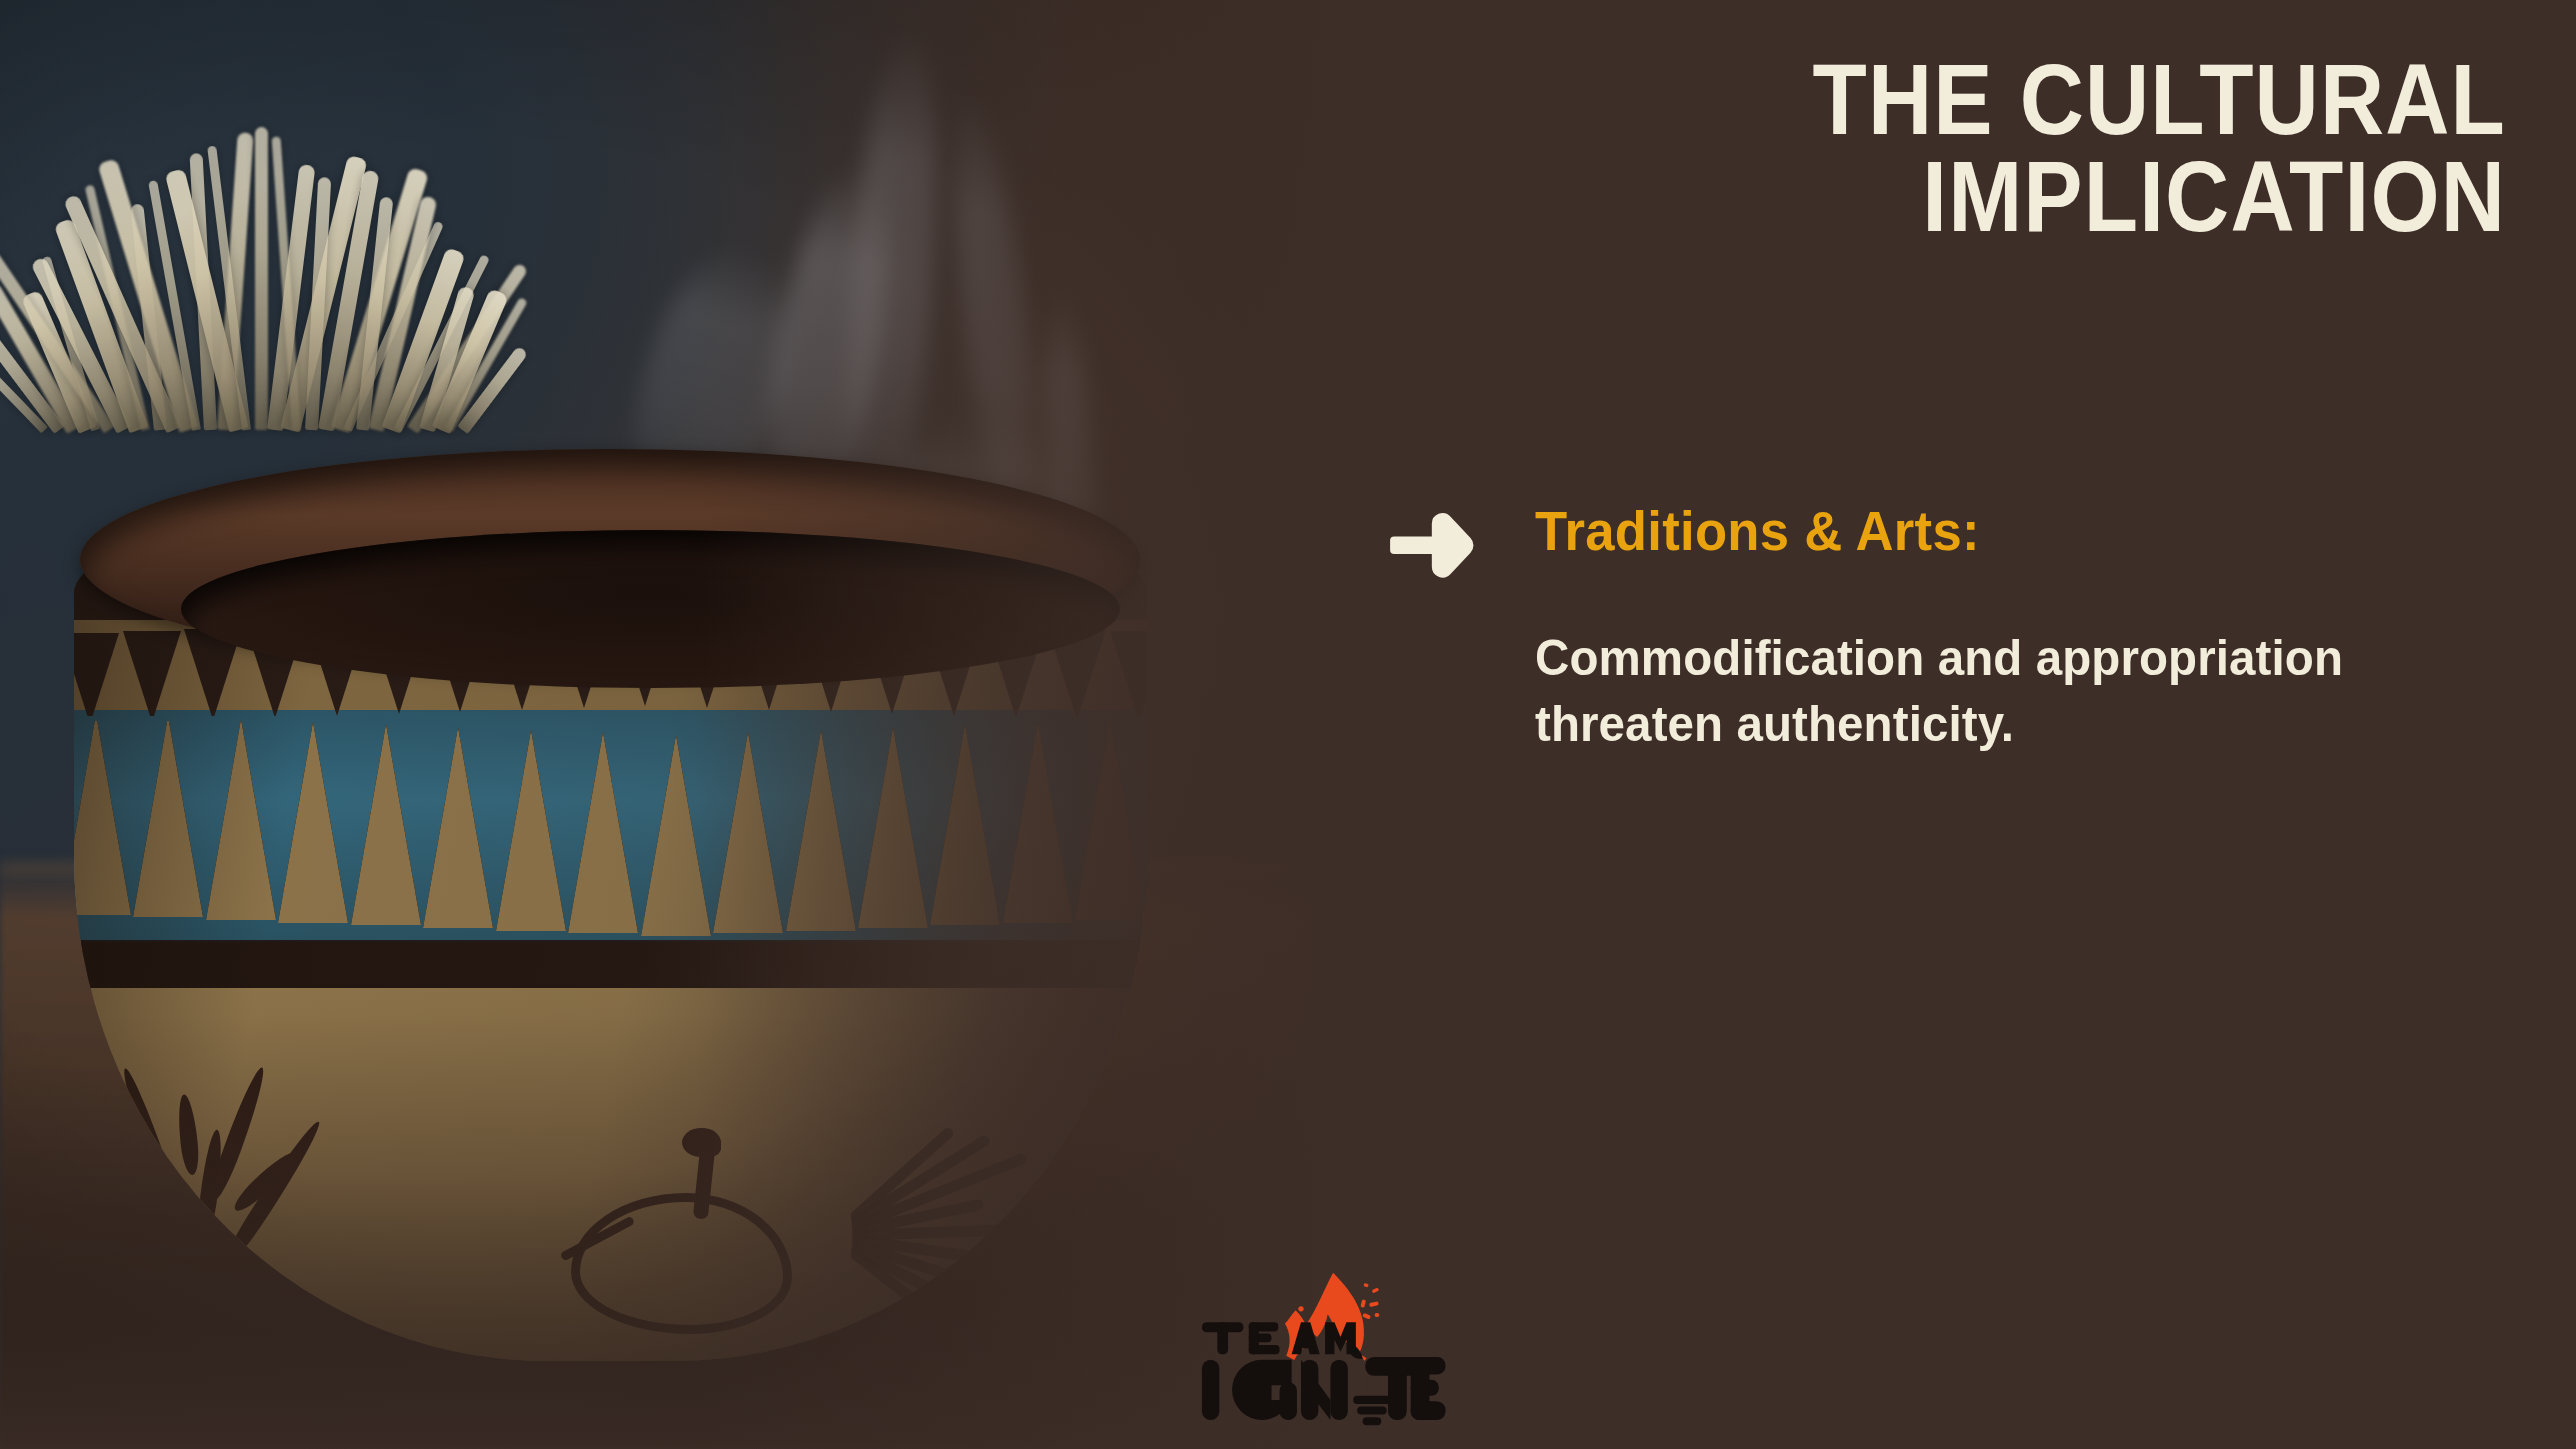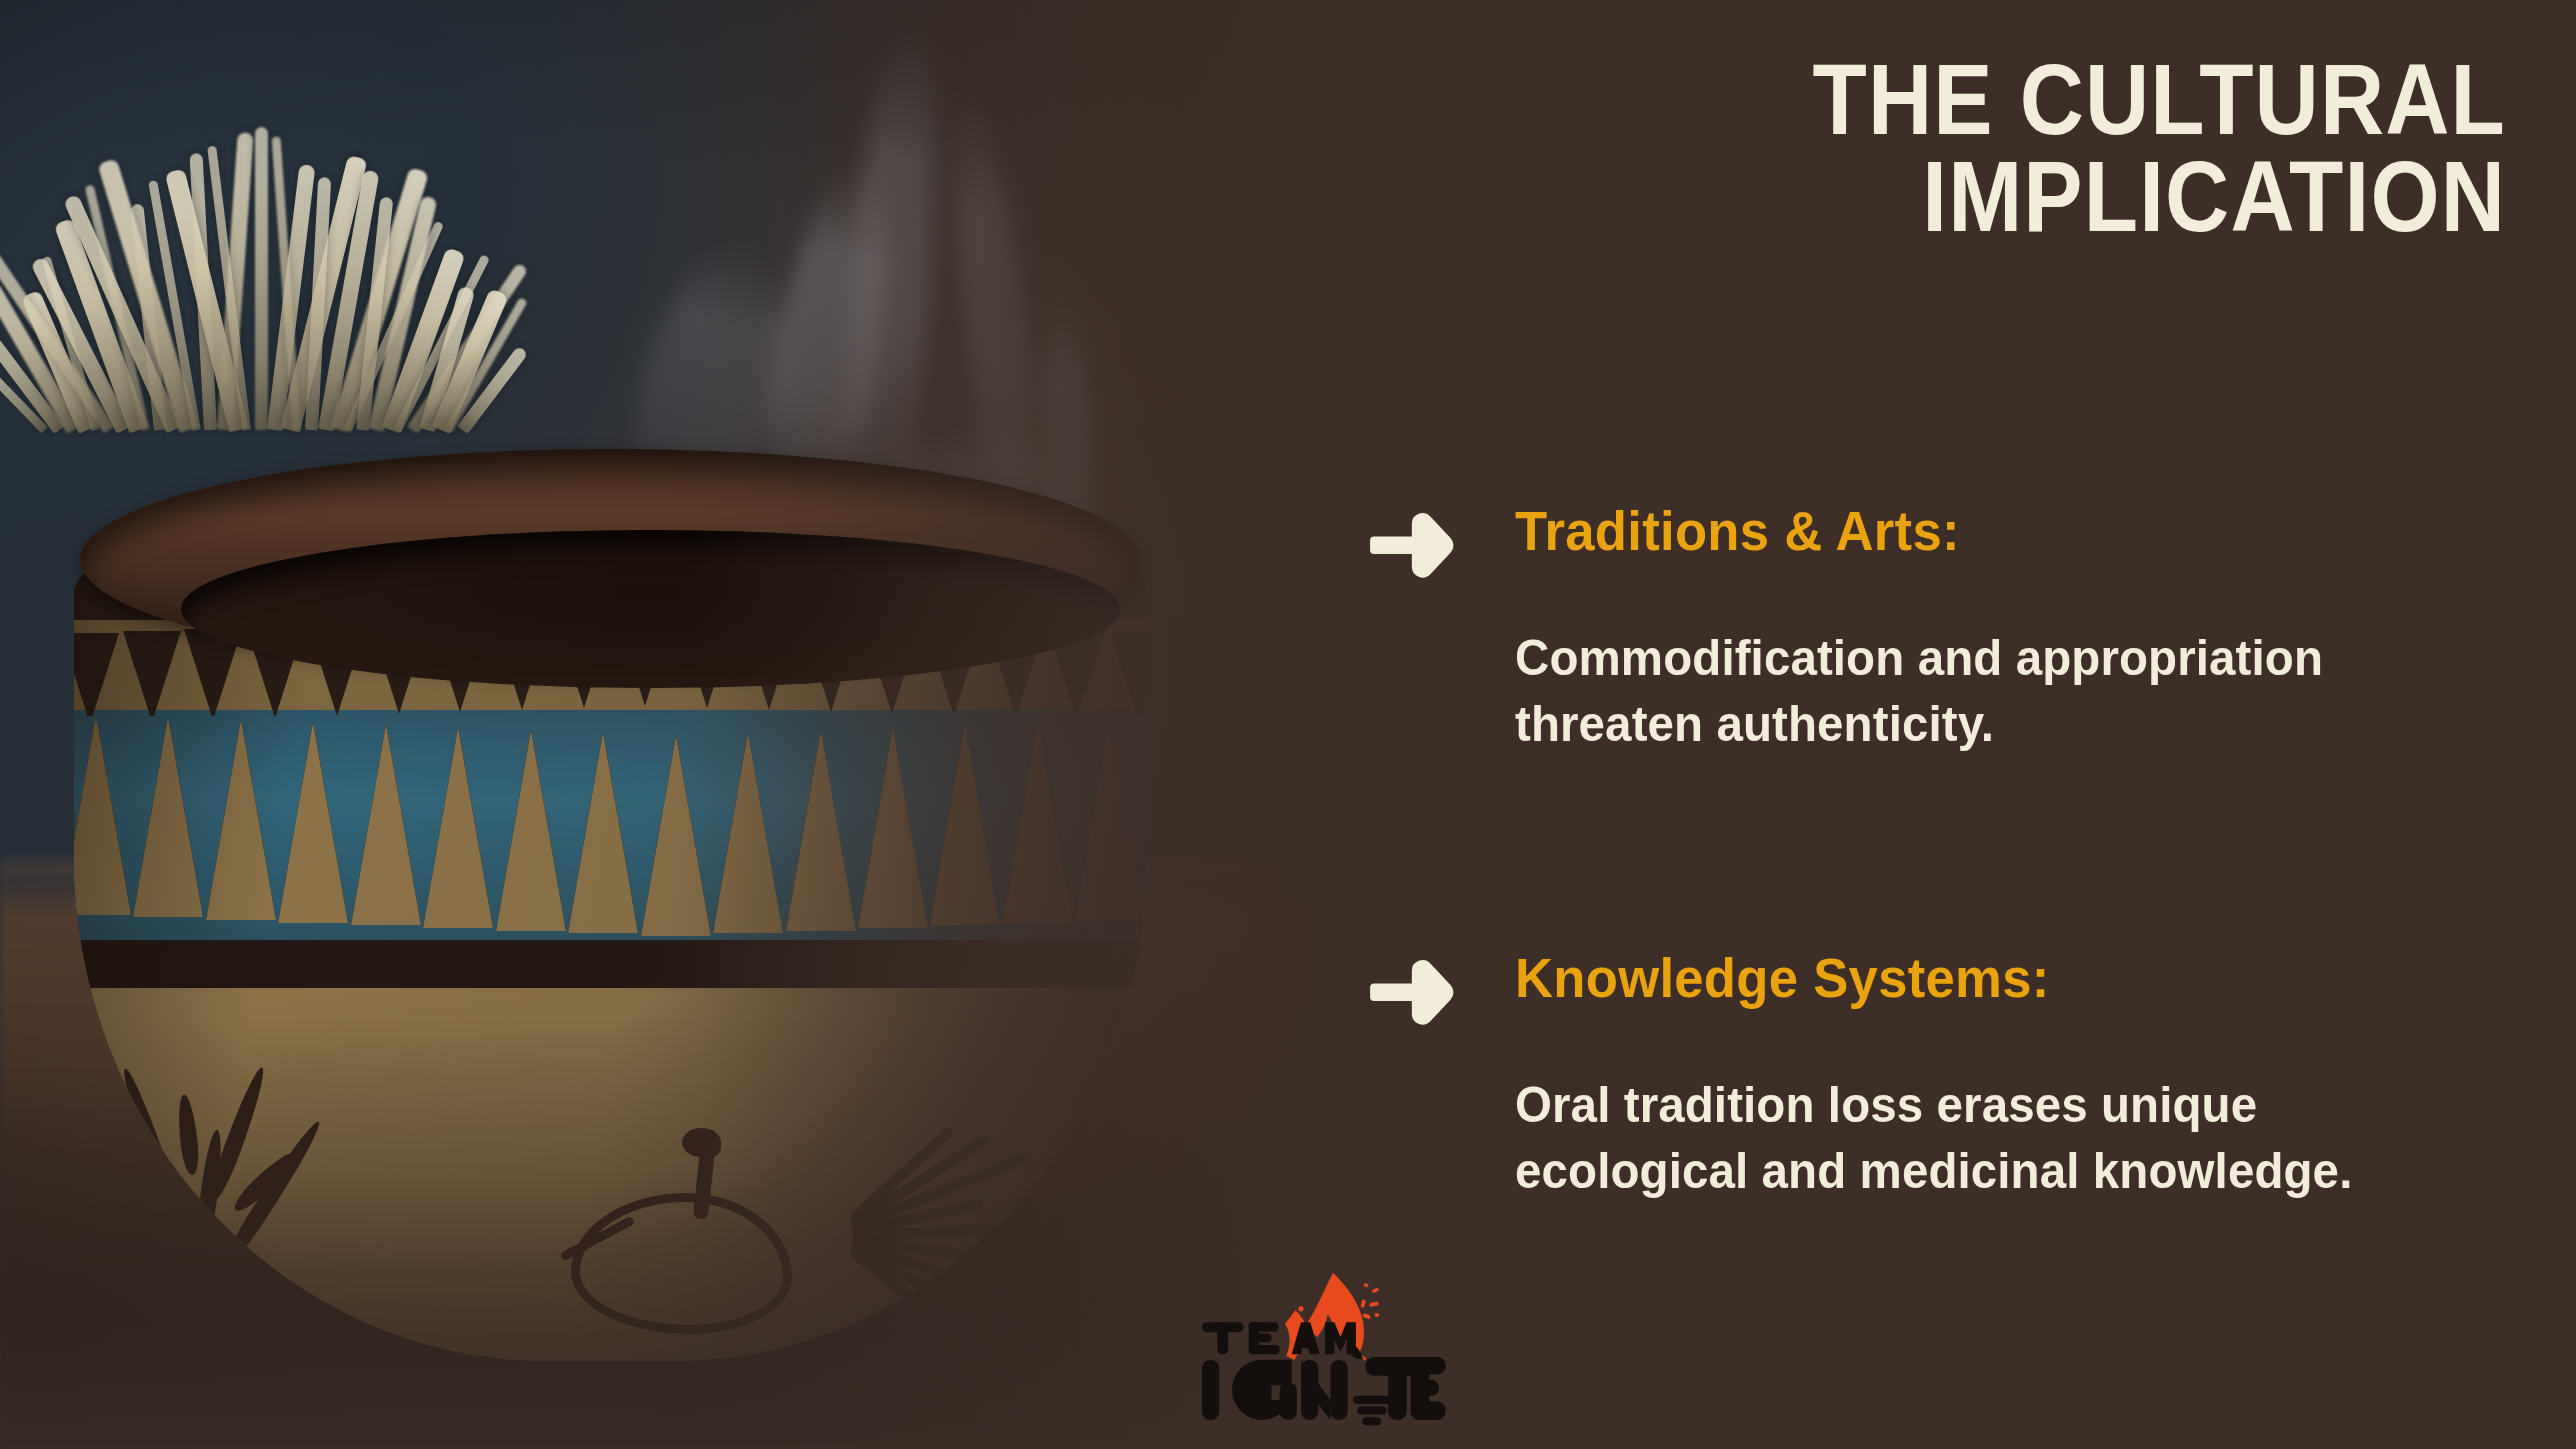--- a/index.html
+++ b/index.html
@@ -191,21 +191,21 @@
     line-height:.96;
     letter-spacing:1.3px;
     text-transform:uppercase;
     transform:scaleX(.88);
     transform-origin:100% 0;
     white-space:pre-line;
   }
 
   .bullet {
     position:absolute;
-    left:28px; right:40px;
+    left:48px; right:40px;
   }
   #bullet-1 { top:506px; }
   #bullet-2 { top:953px; }
 
   .bullet-head { position:relative; min-height:81px; }
 
   .arrow-icon {
     position:absolute; left:0; top:5.4px;
     width:85px; height:70px;
     display:block;
@@ -397,29 +397,20 @@
     <div class="bullet" id="bullet-1">
       <div class="bullet-head">
         <svg class="arrow-icon" viewBox="0 0 126 104" aria-hidden="true">
           <path fill="#F2ECDA" d="M6 38 h56 v-19 a16 16 0 0 1 27.5 -11 l30 32 a16 16 0 0 1 0 22 l-30 32 A16 16 0 0 1 62 83 v-19 H6 a6 6 0 0 1 -6 -6 V44 a6 6 0 0 1 6 -6 Z"></path>
         </svg>
         <div class="bullet-title">Traditions &amp; Arts:</div>
       </div>
       <div class="bullet-body">Commodification and appropriation threaten authenticity.</div>
     </div>
 
-    <div class="bullet" id="bullet-2">
-      <div class="bullet-head">
-        <svg class="arrow-icon" viewBox="0 0 126 104" aria-hidden="true">
-          <path fill="#F2ECDA" d="M6 38 h56 v-19 a16 16 0 0 1 27.5 -11 l30 32 a16 16 0 0 1 0 22 l-30 32 A16 16 0 0 1 62 83 v-19 H6 a6 6 0 0 1 -6 -6 V44 a6 6 0 0 1 6 -6 Z"></path>
-        </svg>
-        <div class="bullet-title">Knowledge Systems:</div>
-      </div>
-      <div class="bullet-body">Oral tradition loss erases unique ecological and medicinal knowledge.</div>
-    </div>
   </div>
 
   <div id="logo">
     <svg class="logo-svg" viewBox="0 0 420 260">
 
       <g>
         <path fill="#E8491D" d="M252 22 c34 34 48 64 46 94 c-2 30 -22 48 -22 48 l-26 -8 c10 -28 8 -52 -6 -72 c-4 22 -16 34 -16 34 l-18 -16 c18 -26 28 -54 42 -80 Z"></path>
         <path fill="#E8491D" d="M196 78 c16 16 22 34 20 52 c-2 16 -12 28 -12 28 l-22 -12 c8 -18 6 -34 -2 -48 c6 -6 10 -14 16 -20 Z"></path>
         <path fill="#E8491D" d="M268 138 c14 2 26 6 34 12 c-10 10 -22 16 -34 16 Z"></path>
         <g fill="#E8491D">

